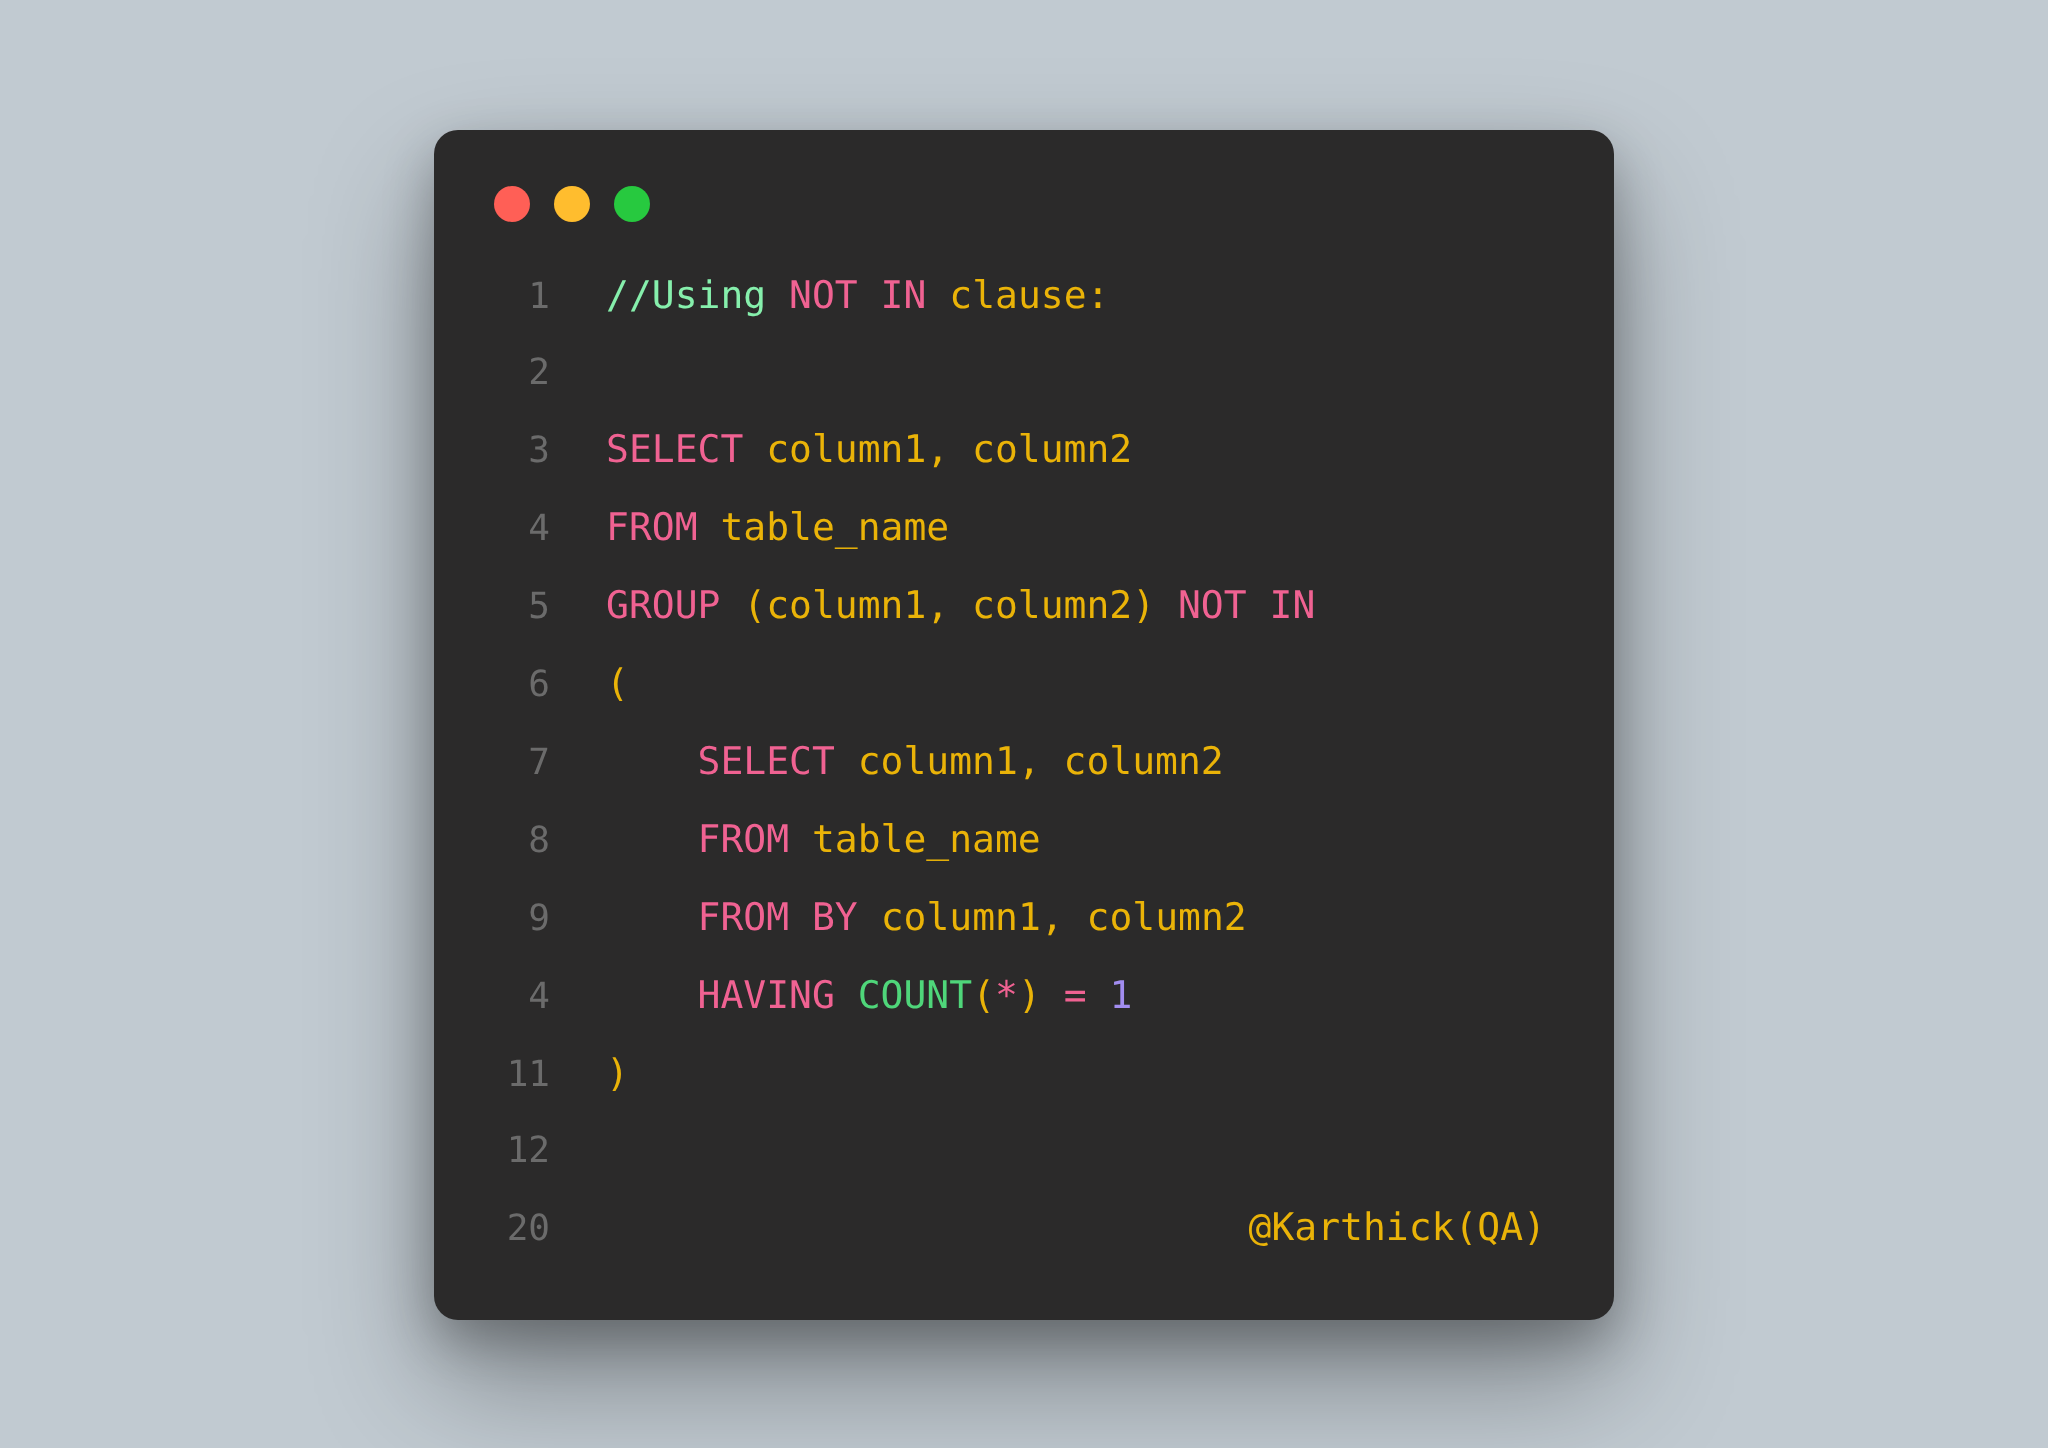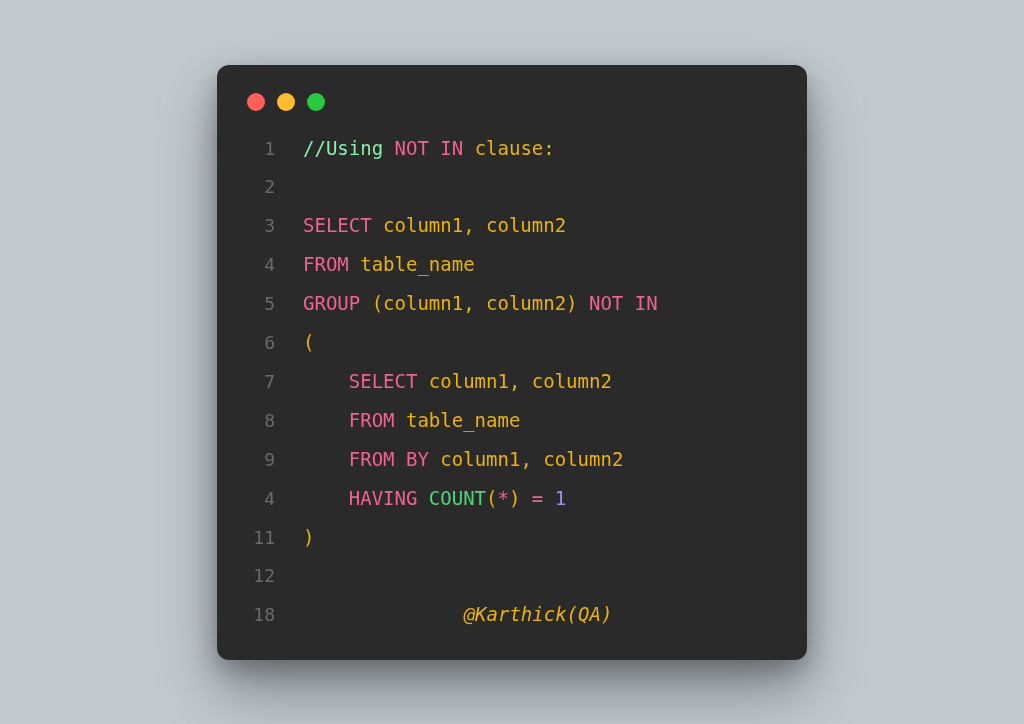--- a/index.html
+++ b/index.html
@@ -48,21 +48,21 @@
     color: #6b6b6b;
     user-select: none;
     flex-shrink: 0;
     font-size: 18px;
   }
   .code {
     padding-left: 28px;
     color: #e7e2d8;
     flex: 1;
   }
-  .code.right { text-align: center; padding-right: 4px; font-style: italic; }
+  .code.right { text-align: right; padding-right: 4px; }
   .pink   { color: #f06292; }
   .green  { color: #4fd67a; }
   .grey   { color: #86efac; }
   .purple { color: #a28df0; }
   .white  { color: #eab308; }
 </style>
 </head>
 <body>
 
 <div class="window">
@@ -128,18 +128,18 @@
       <span class="gutter">11</span>
       <span class="code"><span class="white">)</span></span>
     </div>
 
     <div class="line">
       <span class="gutter">12</span>
       <span class="code"></span>
     </div>
 
     <div class="line">
-      <span class="gutter">18</span>
+      <span class="gutter">20</span>
       <span class="code right"><span class="white">@Karthick(QA)</span></span>
     </div>
 
   </div>
 </div>
 
 </body></html>

